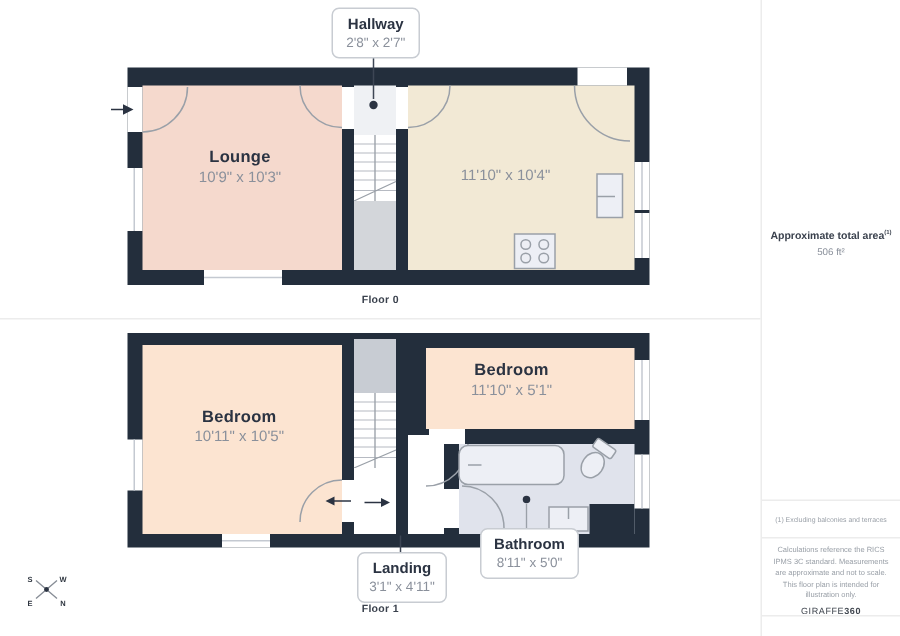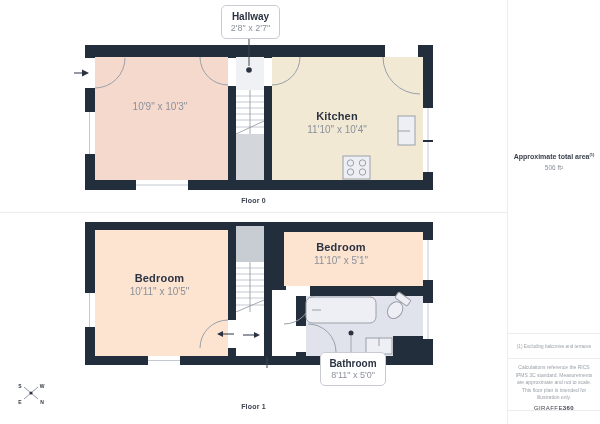--- a/index.html
+++ b/index.html
@@ -201,40 +201,44 @@
       <text x="42" y="404" class="compass-letter">N</text>
     </g>
   </svg>
 
   <div class="callout" style="left:221px;top:5px;width:57px">
     <div class="callout-name">Hallway</div>
     <div class="callout-dims">2'8" x 2'7"</div>
   </div>
 
   <div class="room-label" style="left:110px;top:99px;width:100px">
+    <div class="room-name">Lounge</div>
     <div class="room-dims">10'9" x 10'3"</div>
   </div>
 
   <div class="room-label" style="left:287px;top:110px;width:100px">
-    <div class="room-name">Kitchen</div>
     <div class="room-dims">11'10" x 10'4"</div>
   </div>
 
   <div class="floor-label" style="top:197px">Floor 0</div>
 
   <div class="room-label" style="left:107px;top:272px;width:105px">
     <div class="room-name">Bedroom</div>
     <div class="room-dims">10'11" x 10'5"</div>
   </div>
 
   <div class="room-label" style="left:291px;top:241px;width:100px">
     <div class="room-name">Bedroom</div>
     <div class="room-dims">11'10" x 5'1"</div>
   </div>
 
+  <div class="callout" style="left:238px;top:368px;width:58px">
+    <div class="callout-name">Landing</div>
+    <div class="callout-dims">3'1" x 4'11"</div>
+  </div>
 
   <div class="callout" style="left:320px;top:352px;width:64px">
     <div class="callout-name">Bathroom</div>
     <div class="callout-dims">8'11" x 5'0"</div>
   </div>
 
   <div class="floor-label" style="top:403px">Floor 1</div>
 
   <div class="sidebar">
     <div class="area-block">

